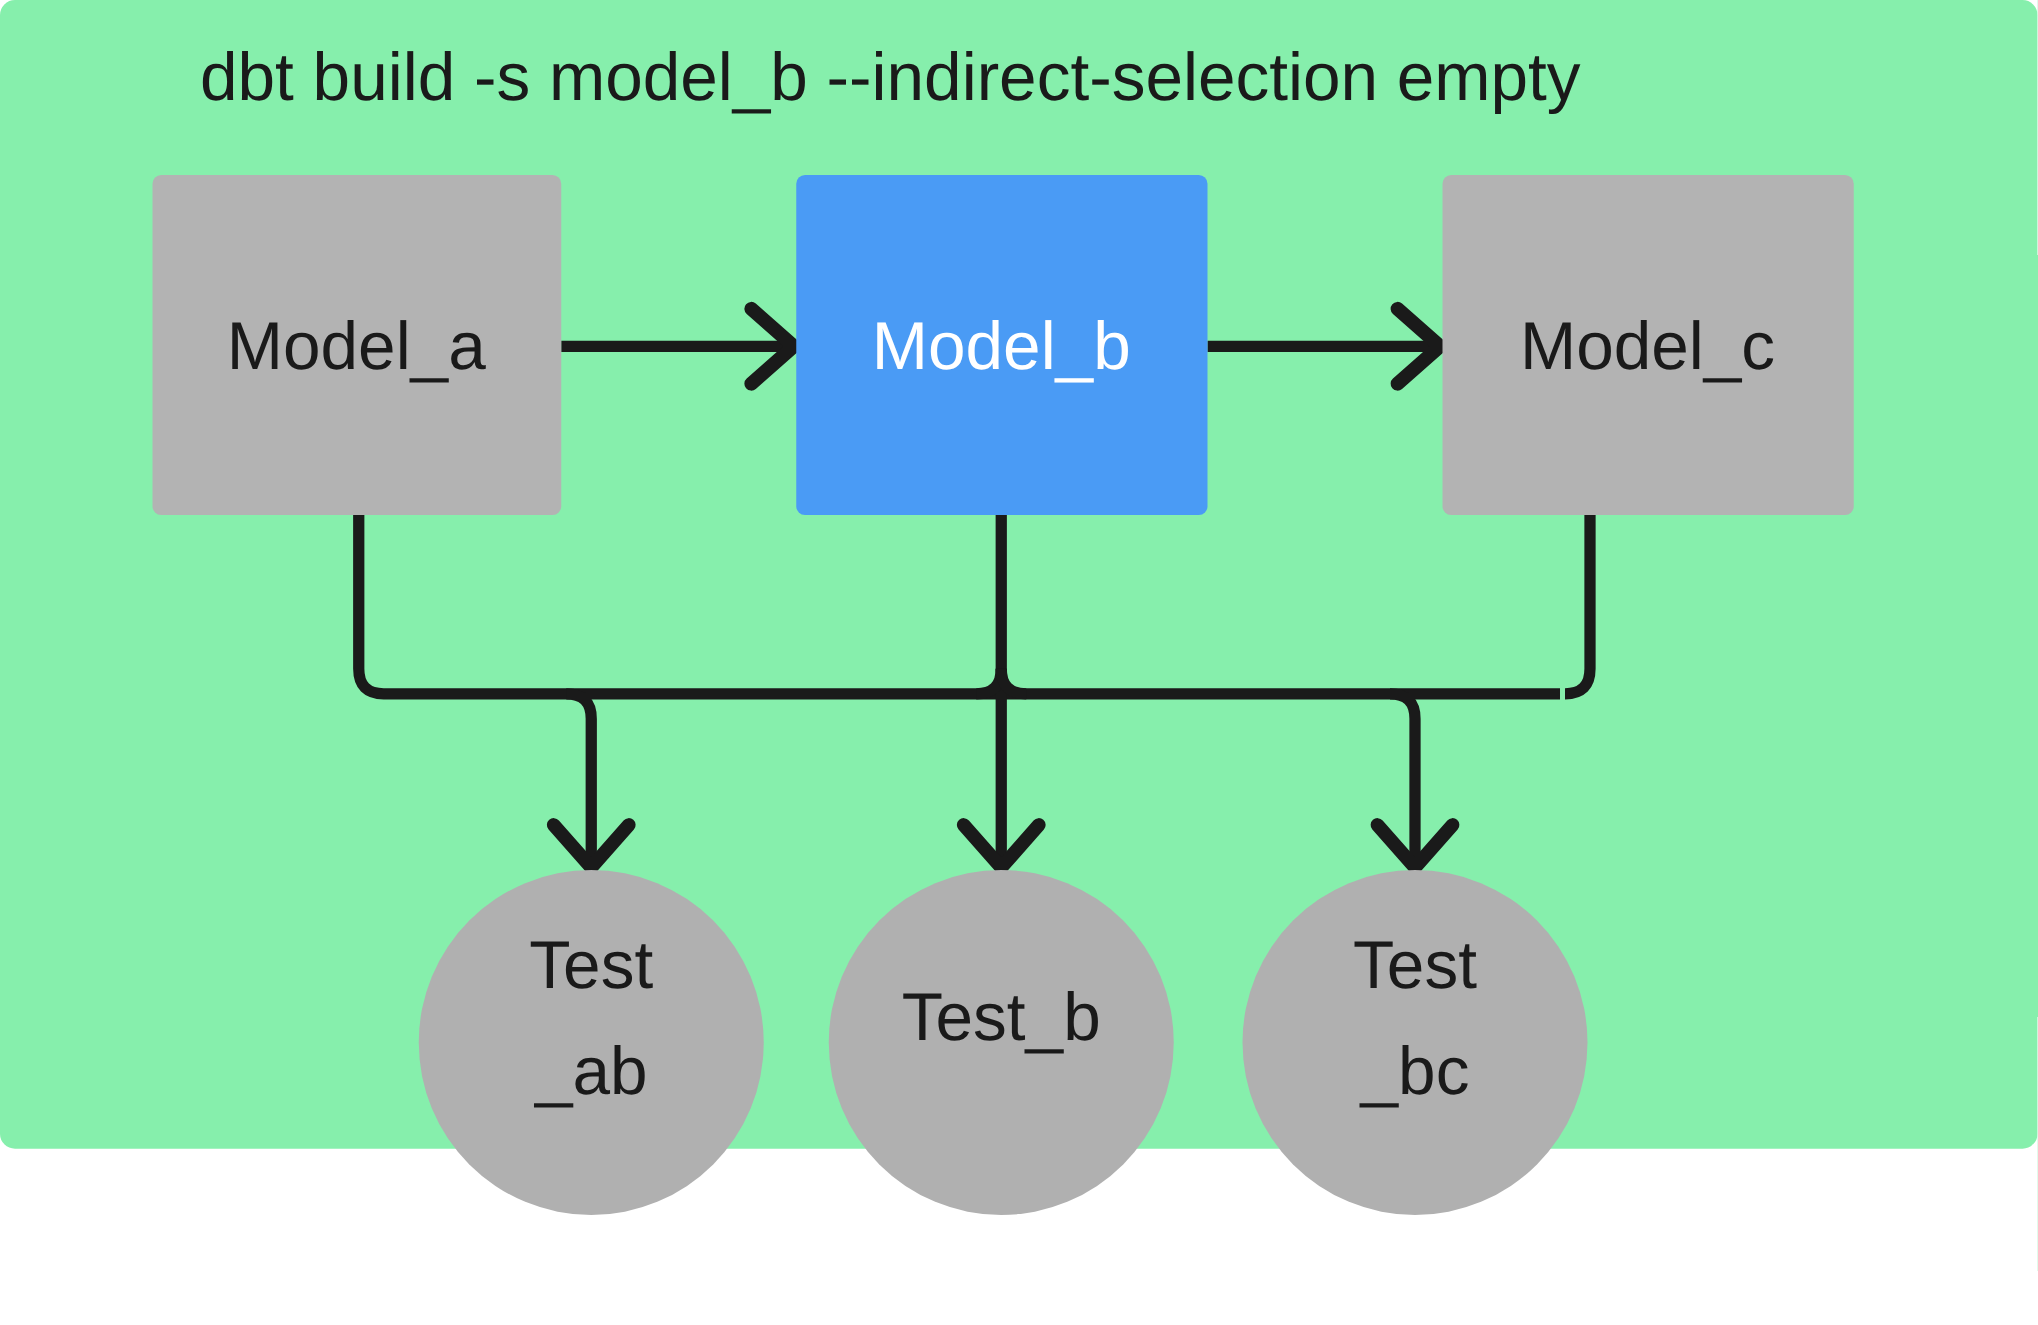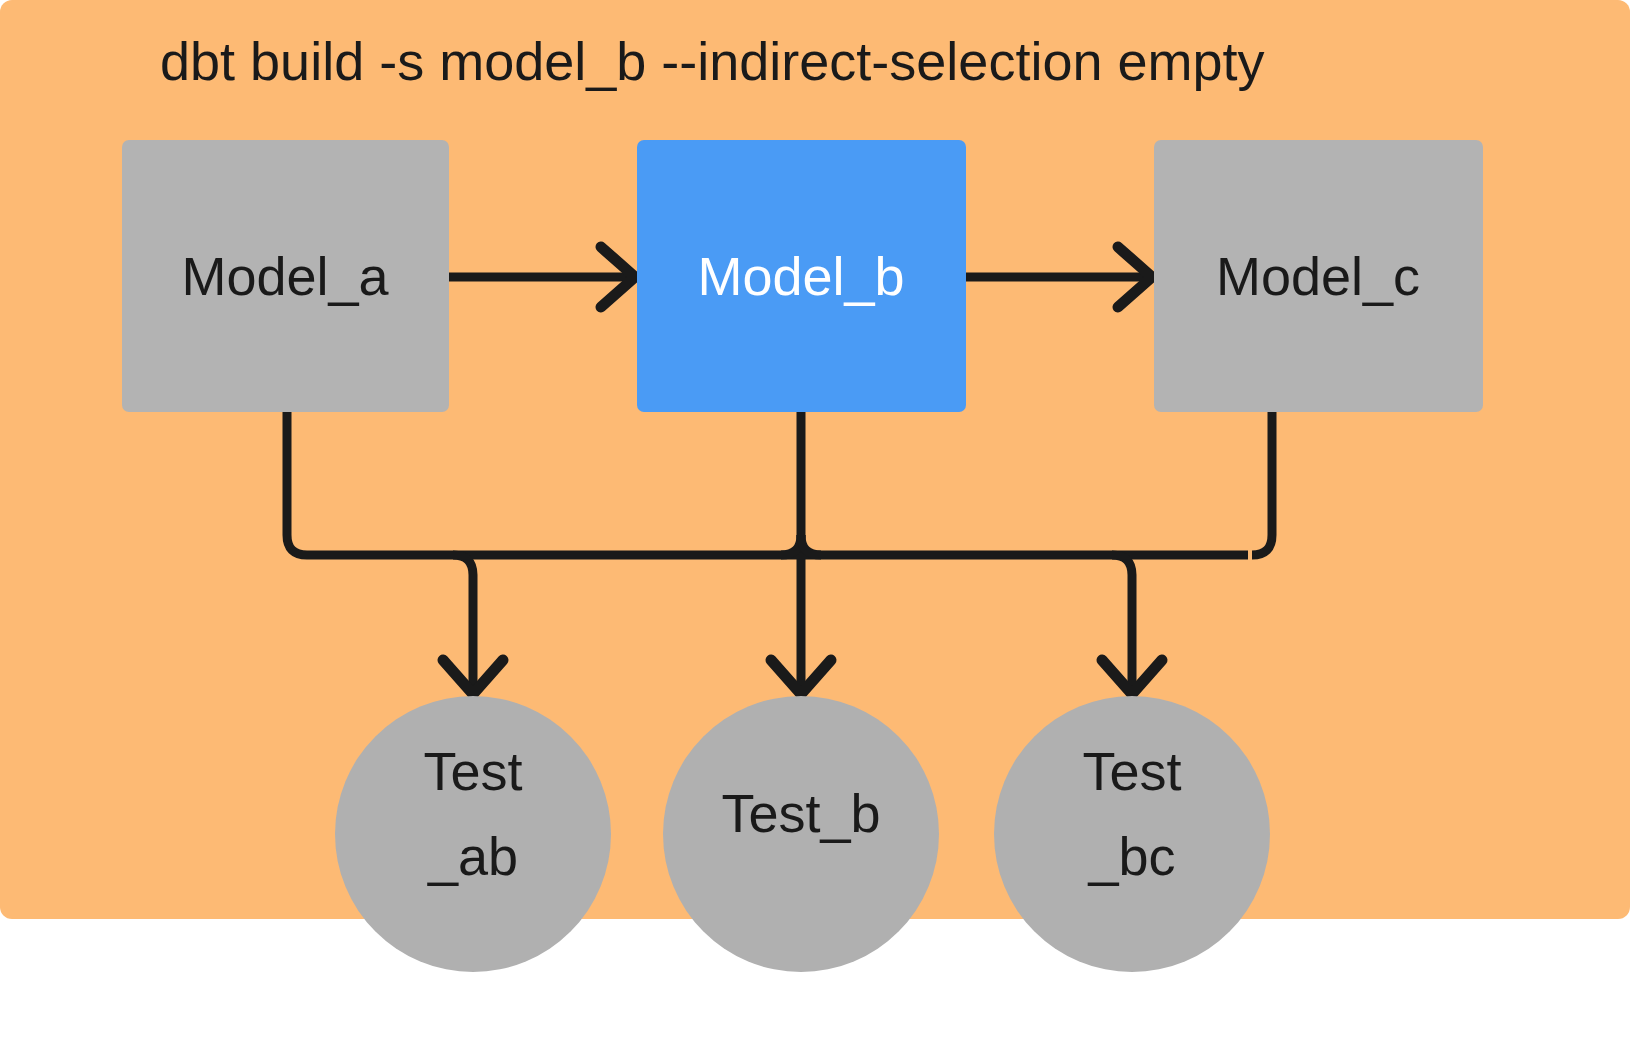--- a/index.html
+++ b/index.html
@@ -10,21 +10,21 @@
   body {
     width: 1630px;
     height: 1060px;
     overflow: hidden;
     font-family: "Liberation Sans", sans-serif;
   }
   #canvas {
     position: relative;
     width: 1630px;
     height: 919px;
-    background: #fdba74;
+    background: #86efac;
     border-radius: 12px;
   }
   #diagram-svg {
     position: absolute;
     left: 0;
     top: 0;
     width: 1630px;
     height: 1060px;
     display: block;
   }

